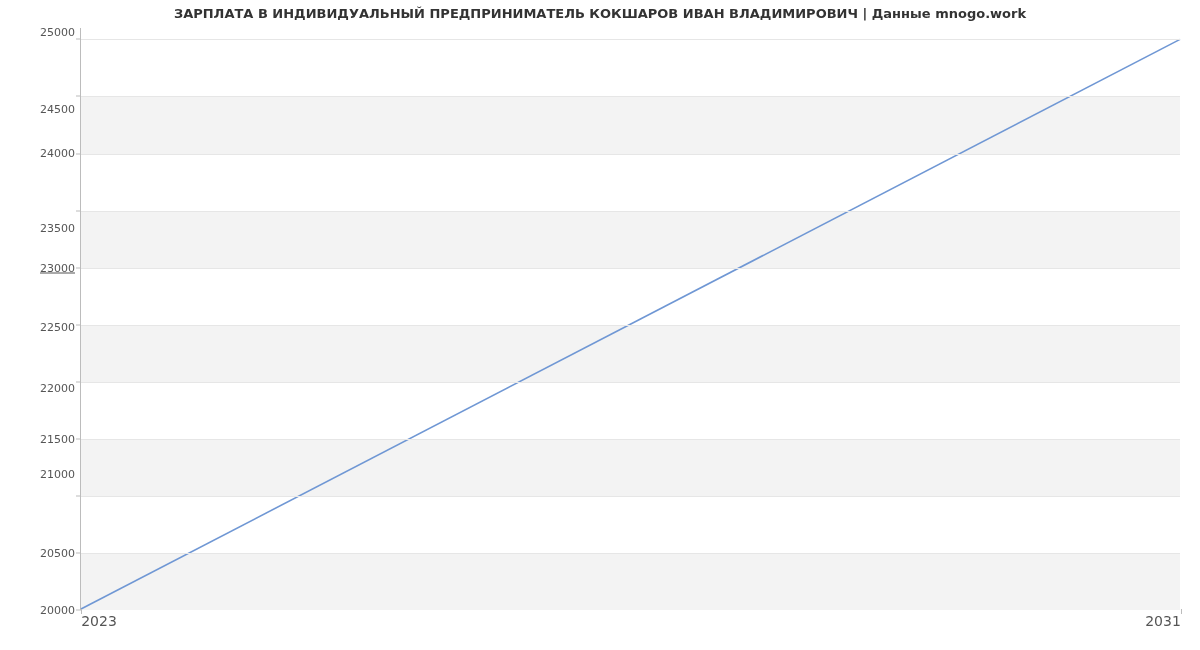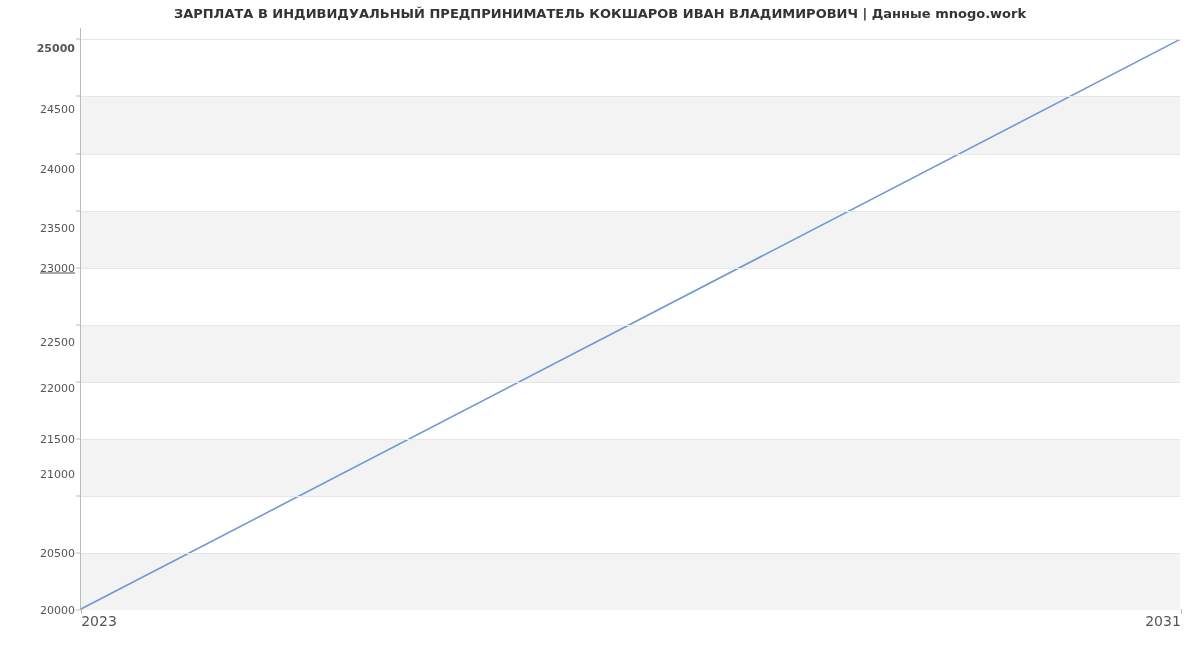--- a/index.html
+++ b/index.html
@@ -114,34 +114,34 @@
       <div class="ytickmark" style="top: 467.882px;"></div>
       <div class="ytick" style="top: 446px;">21000</div>
       <div class="gridline" style="top: 410.824px;"></div>
       <div class="ytickmark" style="top: 410.824px;"></div>
       <div class="ytick" style="top: 410.824px;">21500</div>
       <div class="gridline" style="top: 353.765px;"></div>
       <div class="ytickmark" style="top: 353.765px;"></div>
       <div class="ytick" style="top: 360px;">22000</div>
       <div class="gridline" style="top: 296.706px;"></div>
       <div class="ytickmark" style="top: 296.706px;"></div>
-      <div class="ytick" style="top: 314px;">22500</div>
+      <div class="ytick" style="top: 299px;">22500</div>
       <div class="gridline" style="top: 239.647px;"></div>
       <div class="ytickmark" style="top: 239.647px;"></div>
       <div class="ytick" style="top: 239.647px; text-decoration: underline;">23000</div>
       <div class="gridline" style="top: 182.588px;"></div>
       <div class="ytickmark" style="top: 182.588px;"></div>
       <div class="ytick" style="top: 200px;">23500</div>
       <div class="gridline" style="top: 125.529px;"></div>
       <div class="ytickmark" style="top: 125.529px;"></div>
-      <div class="ytick" style="top: 141px;">24000</div>
+      <div class="ytick" style="top: 125px;">24000</div>
       <div class="gridline" style="top: 68.4706px;"></div>
       <div class="ytickmark" style="top: 68.4706px;"></div>
       <div class="ytick" style="top: 81px;">24500</div>
       <div class="gridline" style="top: 11.4118px;"></div>
       <div class="ytickmark" style="top: 11.4118px;"></div>
-      <div class="ytick" style="top: 20px; font-weight: bold;">25000</div>
+      <div class="ytick" style="top: 4px;">25000</div>
       <div class="xtickmark" style="left: 0px;"></div>
       <div class="xtick" style="left: 18px;">2023</div>
       <div class="xtickmark" style="left: 1100px;"></div>
       <div class="xtick" style="left: 1082px;">2031</div>
     </div>
 </div>
 
 </body></html>

